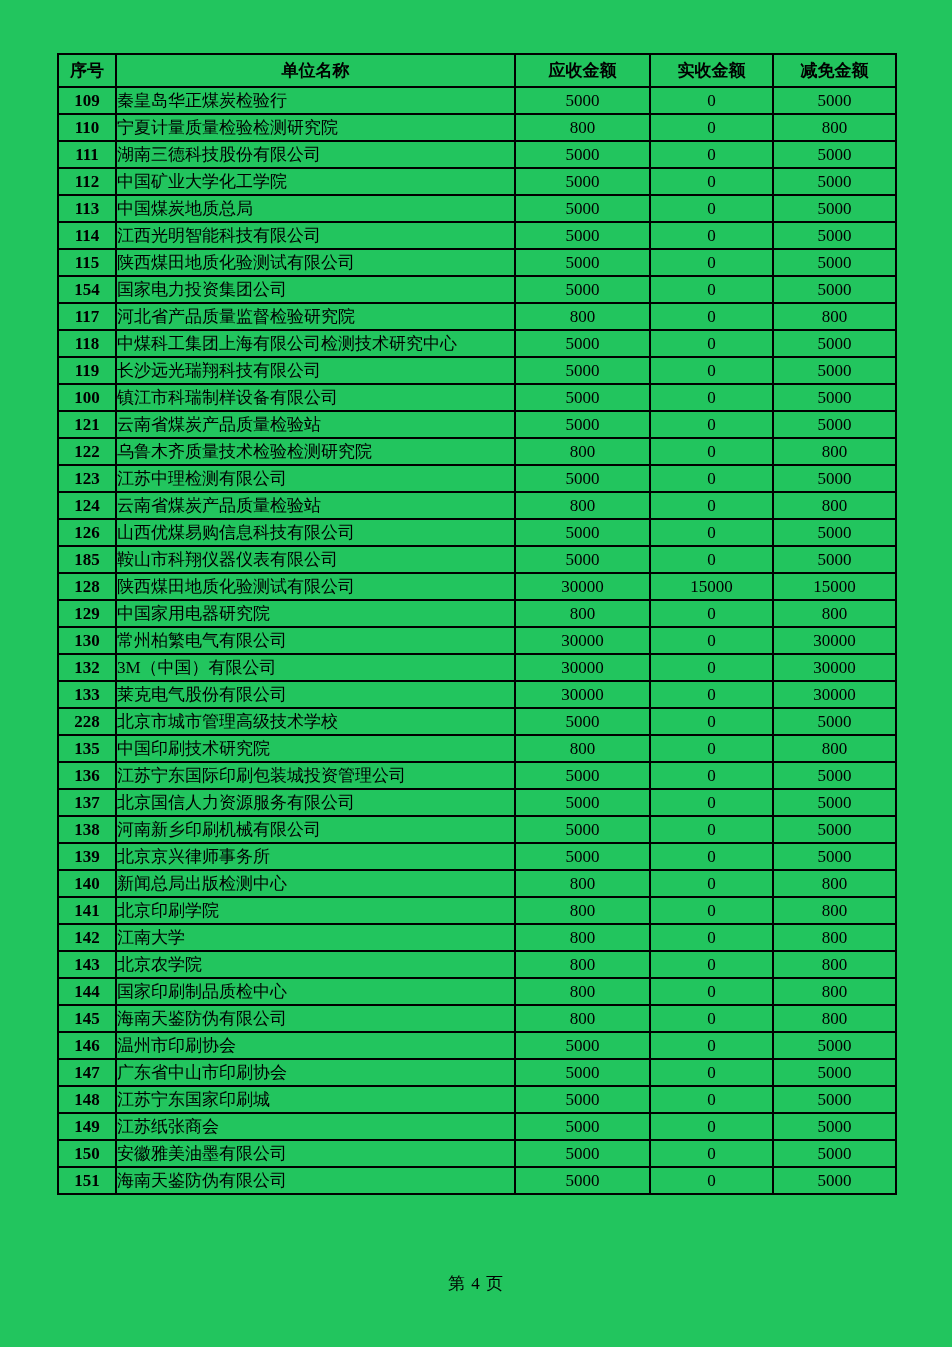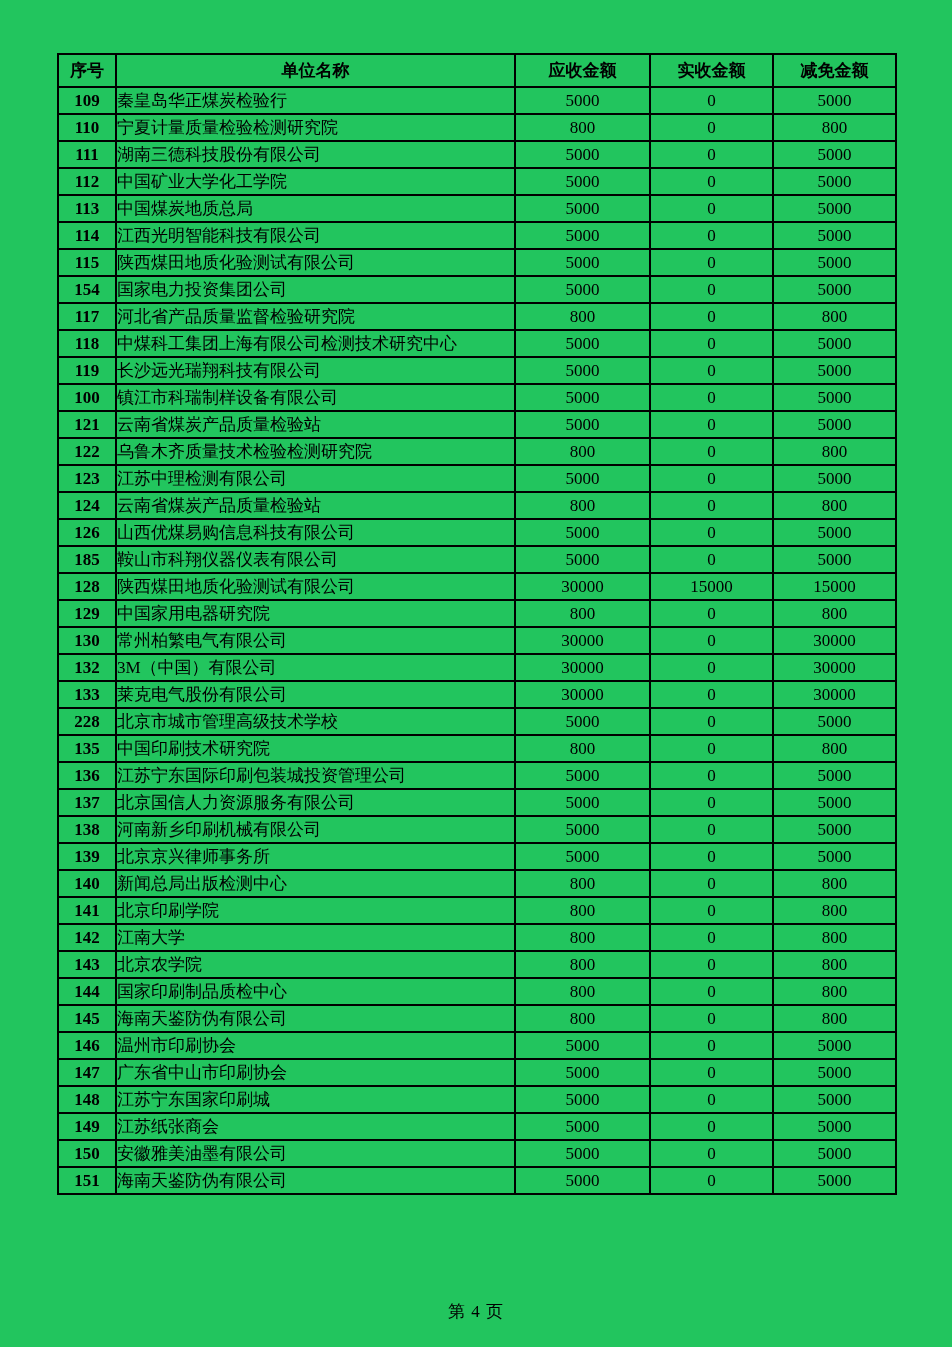--- a/index.html
+++ b/index.html
@@ -57,21 +57,20 @@
     text-align: center;
   }
   .page-footer {
     position: absolute;
     left: 0;
     top: 1272px;
     width: 952px;
     text-align: center;
     font-size: 17px;
     letter-spacing: 1px;
-    margin-top: 28px;
   }
 </style>
 </head>
 <body>
 
 <div class="page">
 
   <table class="fee-table">
     <colgroup>
       <col style="width:58px">

